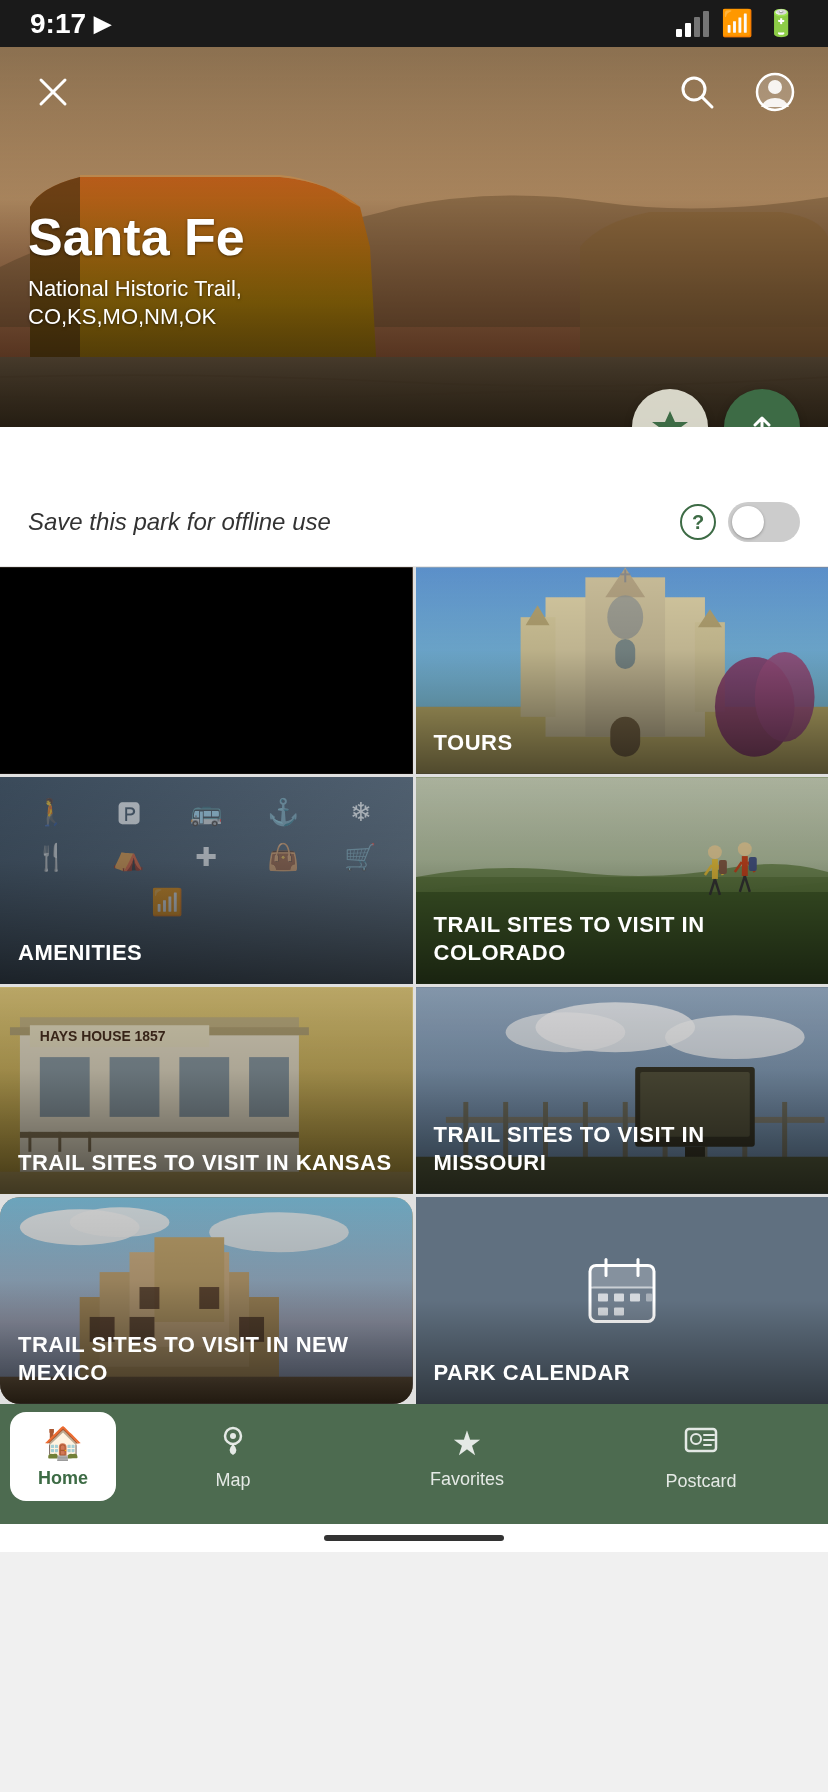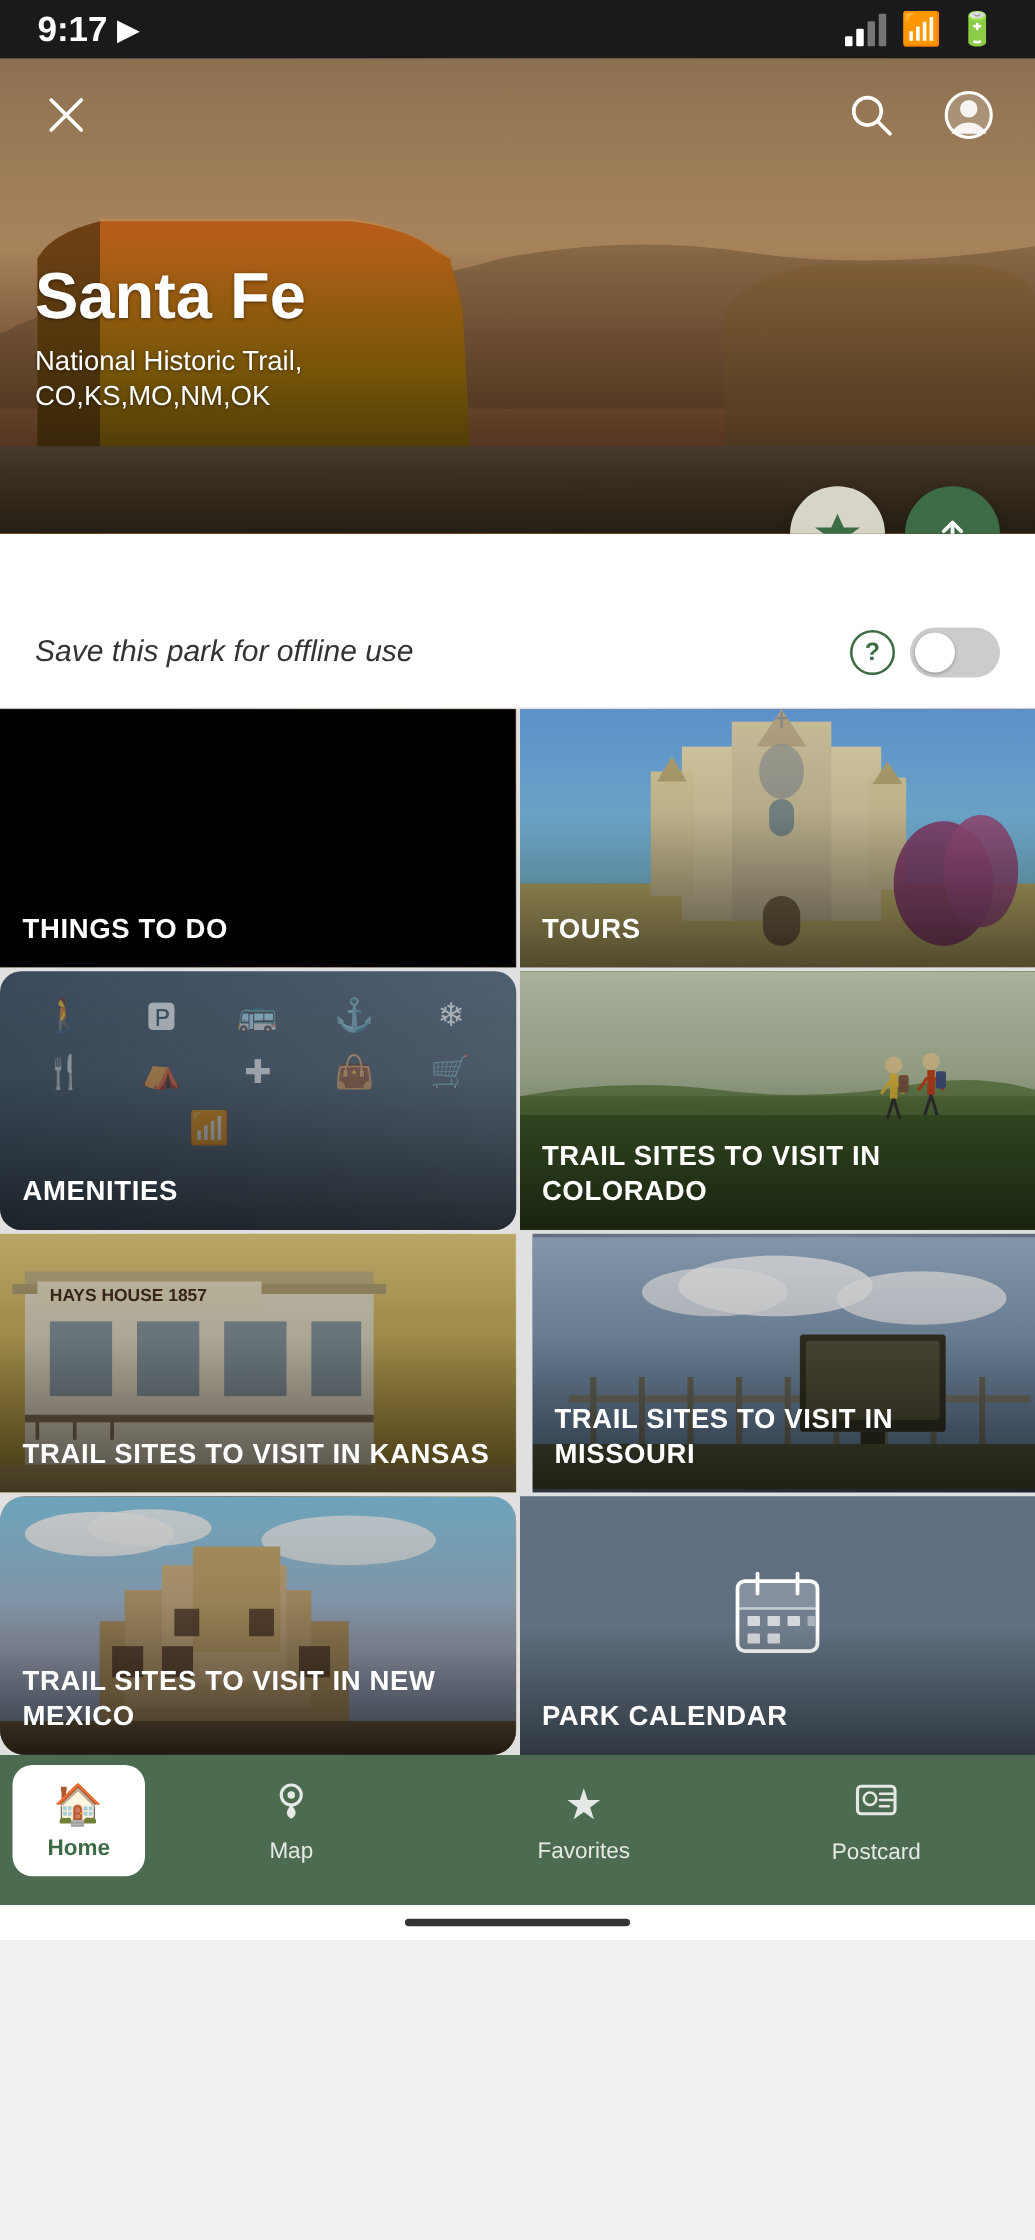--- a/index.html
+++ b/index.html
@@ -211,34 +211,32 @@
     .cell-things-to-do {
       background: linear-gradient(135deg, #5a4a3a 0%, #8B7355 40%, #a08060 70%, #7a6248 100%);
     }
     
     .cell-tours {
       background: linear-gradient(135deg, #c8c0b0 0%, #a09880 30%, #8a7870 60%, #d4c8b0 100%);
     }
     
     .cell-amenities {
       background: linear-gradient(135deg, #3a4a5a 0%, #4a5a6a 50%, #5a6a7a 100%);
-      border-radius: 17px;
     }
     
     .cell-colorado {
       background: linear-gradient(135deg, #5a7040 0%, #7a9050 40%, #4a6a30 70%, #6a8840 100%);
     }
     
     .cell-kansas {
       background: linear-gradient(135deg, #c8b878 0%, #a89858 40%, #d8c888 70%, #b8a868 100%);
     }
     
     .cell-missouri {
       background: linear-gradient(135deg, #607080 0%, #708090 40%, #5a6a78 70%, #4a5a68 100%);
-      margin-left: 10px;
     }
     
     .cell-new-mexico {
       background: linear-gradient(135deg, #8B7355 0%, #6B5335 30%, #c8a878 60%, #a08860 100%);
       border-radius: 20px;
     }
     
     .cell-park-calendar {
       background: #607080;
     }
@@ -494,21 +492,20 @@
         <rect width="414" height="207" fill="url(#rockGrad)"></rect>
         <text x="160" y="80" font-size="28" fill="#c8b090" opacity="0.7" font-style="italic">S.R.</text>
         <text x="130" y="110" font-size="18" fill="#c8b090" opacity="0.6">Gold fix</text>
         <text x="155" y="145" font-size="22" fill="#d0b898" opacity="0.7" font-style="italic">B.S.</text>
 
         <path d="M0,60 Q50,50 100,65 Q150,75 200,60 Q280,45 414,70" stroke="#7a6855" stroke-width="1" fill="none" opacity="0.5"></path>
         <path d="M0,120 Q80,115 160,125 Q240,135 320,118 Q370,110 414,125" stroke="#7a6855" stroke-width="1" fill="none" opacity="0.5"></path>
         <rect width="414" height="207" fill="linear-gradient(to top, rgba(0,0,0,0.6), transparent)"></rect>
       </svg>
       <div class="cell-overlay"></div>
-      <div class="cell-label">THINGS TO DO</div>
     </div>
 
     <div class="grid-cell cell-tours">
       <svg width="100%" height="100%" viewBox="0 0 414 207" xmlns="http://www.w3.org/2000/svg" style="position:absolute;inset:0;">
         <defs>
           <linearGradient id="skyBlue" x1="0" y1="0" x2="0" y2="1">
             <stop offset="0%" stop-color="#5b8fc9"></stop>
             <stop offset="100%" stop-color="#87CEEB"></stop>
           </linearGradient>
         </defs>

